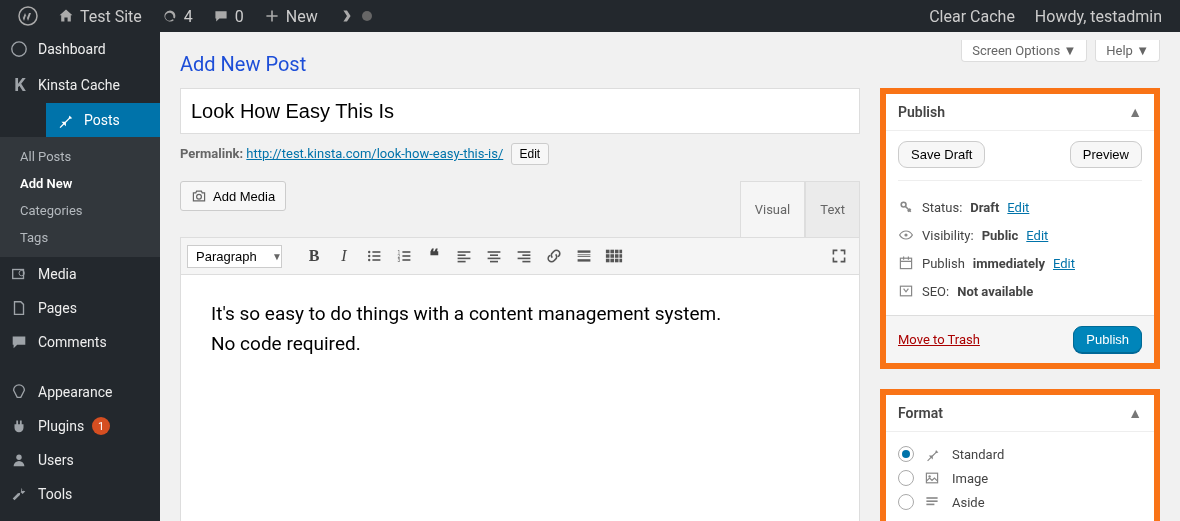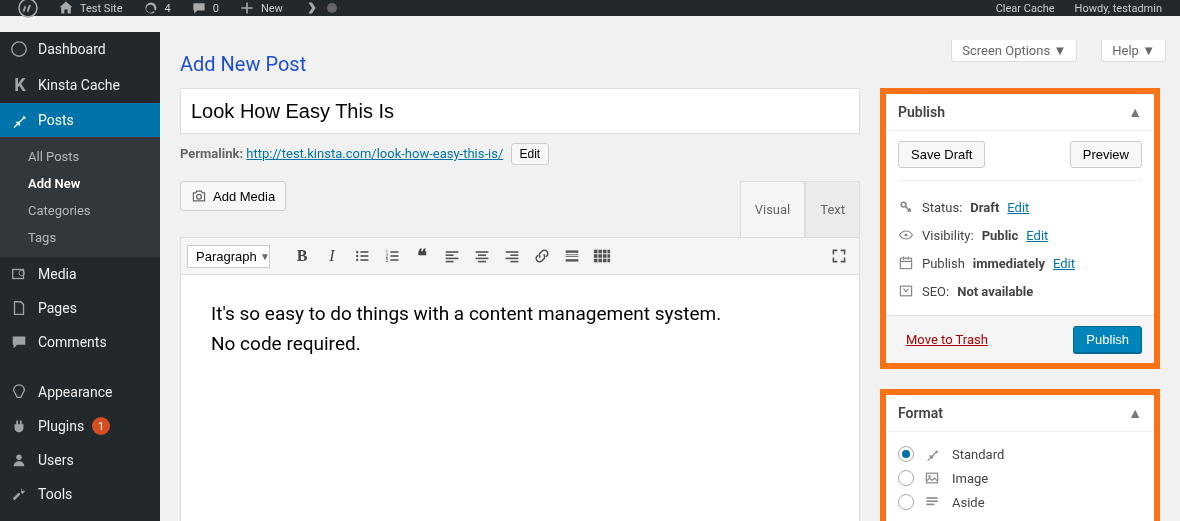--- a/index.html
+++ b/index.html
@@ -1,72 +1,72 @@
 <!DOCTYPE html>
 <html><head>
 <meta charset="utf-8">
 <style>
 * { box-sizing: border-box; margin: 0; padding: 0; }
 body { font-family: -apple-system, BlinkMacSystemFont, "Segoe UI", Roboto, sans-serif; font-size: 13px; color: #444; background: #f1f1f1; width: 1180px; height: 521px; overflow: hidden; }
 
 
-.admin-bar { background: #23282d; height: 16px; display: flex; align-items: center; justify-content: space-between; color: #eee; padding: 0 8px; font-size: 11px; }
+.admin-bar { background: #23282d; height: 32px; display: flex; align-items: center; justify-content: space-between; color: #eee; padding: 0 8px; font-size: 16px; }
 .admin-bar-left, .admin-bar-right { display: flex; align-items: center; gap: 0; }
 .ab-item { display: flex; align-items: center; gap: 6px; padding: 0 10px; height: 32px; cursor: pointer; color: #ccc; }
 
 
 .sidebar { position: absolute; left: 0; top: 32px; width: 160px; height: 489px; background: #23282d; color: #eee; font-size: 14px; }
 .sidebar-item { display: flex; align-items: center; gap: 8px; padding: 8px 10px; cursor: pointer; color: #eee; position: relative; }
-.sidebar-item.active { background: #0073aa; color: #fff; }
+.sidebar-item.active { background: #0073aa; color: #fff; margin-left: 46px; }
 .sidebar-item.active::after { content: ''; position: absolute; right: -8px; top: 50%; margin-top: -8px; border: 8px solid transparent; border-right-color: #f1f1f1; }
 .sidebar-icon { width: 20px; font-size: 18px; text-align: center; }
-.sub-menu { background: #32373c; padding: 6px 16px; }
+.sub-menu { background: #32373c; padding: 6px 8px; }
 .sub-item { padding: 6px 12px; cursor: pointer; color: #b4b9be; font-size: 13px; }
 .sub-item.current { color: #fff; font-weight: 600; }
 .count-badge { background: #d54e21; color: #fff; border-radius: 10px; min-width: 18px; height: 18px; display: inline-flex; align-items: center; justify-content: center; font-size: 11px; padding: 0 5px; }
 
 
 .main { position: absolute; left: 160px; top: 32px; right: 0; padding: 0 20px 20px 20px; }
-.top-buttons { position: absolute; right: 14px; top: 8px; display: flex; gap: 24px; padding-left: 6px; }
+.top-buttons { position: absolute; right: 20px; top: 8px; display: flex; gap: 8px; padding-left: 6px; }
 .screen-btn { background: #fff; border: 1px solid #ddd; padding: 3px 10px; border-radius: 0 0 4px 4px; cursor: pointer; font-size: 13px; color: #666; border-top: none; }
 .page-title { font-size: 20px; font-weight: 400; margin-top: 20px; margin-bottom: 12px; color: #1d4ed8; }
 .content-row { display: flex; gap: 20px; }
 .editor-col { flex: 1; }
 .meta-col { width: 280px; }
 
 
 .title-input { width: 100%; font-size: 20px; height: 46px; padding: 3px 10px; border: 1px solid #ddd; background: #fff; outline: none; }
 .permalink-row { margin: 9px 0 16px 0; font-size: 13px; color: #666; }
 .permalink-row a { color: #0073aa; text-decoration: underline; }
 .edit-btn { background: #f7f7f7; border: 1px solid #ccc; border-radius: 3px; padding: 0 8px; font-size: 12px; cursor: pointer; margin-left: 4px; height: 22px; }
 
 
 .media-btn { background: #f7f7f7; border: 1px solid #ccc; border-radius: 3px; padding: 6px 10px; cursor: pointer; display: inline-flex; align-items: center; gap: 6px; font-size: 13px; }
 .editor-tabs { float: right; display: flex; margin-top: 0; }
 .editor-tab { border: 1px solid #ddd; background: #ebebeb; padding: 20px 14px; border-bottom: none; cursor: pointer; font-size: 13px; color: #666; }
 .editor-tab.active { background: #f5f5f5; border-bottom-color: #f5f5f5; }
 .editor-wrap { clear: both; margin-top: 8px; border: 1px solid #ddd; }
 .toolbar { background: #f5f5f5; border-bottom: 1px solid #ddd; padding: 4px 6px; display: flex; align-items: center; gap: 2px; }
-.format-select { border: 1px solid #ccc; padding: 3px 12px 3px 8px; background: #fff; font-size: 13px; margin-right: 8px; appearance: none; position: relative; }
+.format-select { border: 1px solid #ccc; padding: 3px 24px 3px 8px; background: #fff; font-size: 13px; margin-right: 8px; appearance: none; position: relative; }
 .select-wrap { position: relative; display: inline-block; margin-right: 8px; }
 .select-wrap::after { content: '▼'; position: absolute; right: 8px; top: 50%; transform: translateY(-50%); font-size: 10px; color: #666; pointer-events: none; }
 .tb-btn { width: 28px; height: 28px; display: inline-flex; align-items: center; justify-content: center; cursor: pointer; border-radius: 2px; }
 .editor-content { background: #fff; min-height: 260px; padding: 24px 30px; font-size: 19px; line-height: 1.6; color: #000000; position: relative; }
 
 
 .meta-box { background: #fff; border: 6px solid #f97316; margin-bottom: 20px; }
 .meta-head { padding: 10px 12px; font-weight: 600; border-bottom: 1px solid #eee; display: flex; justify-content: space-between; align-items: center; cursor: pointer; font-size: 14px; }
 .meta-body { padding: 10px 12px; }
 .pub-actions { display: flex; justify-content: space-between; padding: 0 0 12px 0; border-bottom: 1px solid #eee; margin-bottom: 12px; }
-.btn { border: 1px solid #ccc; background: #f7f7f7; padding: 5px 12px; border-radius: 3px; cursor: pointer; font-size: 13px; }
+.btn { border: 1px solid #ccc; background: #f7f7f7; padding: 5px 12px; border-radius: 9px; cursor: pointer; font-size: 13px; }
 .btn-primary { background: #0085ba; border-color: #006a95; color: #fff; box-shadow: 0 1px 0 #006799; }
 .pub-row { display: flex; align-items: center; gap: 8px; padding: 6px 0; font-size: 13px; }
 .pub-row a { color: #0073aa; text-decoration: underline; cursor: pointer; }
 .pub-footer { display: flex; justify-content: space-between; align-items: center; border-top: 1px solid #ddd; padding: 10px 12px; background: #f5f5f5; }
-.trash-link { color: #a00; text-decoration: underline; cursor: pointer; margin-left: 8px; }
+.trash-link { color: #a00; text-decoration: underline; cursor: pointer; }
 
 
 .format-option { display: flex; align-items: center; gap: 10px; padding: 4px 0; cursor: pointer; }
 .radio-circle { width: 16px; height: 16px; border: 1px solid #aaa; border-radius: 50%; display: flex; align-items: center; justify-content: center; }
 .radio-circle.checked::after { content: ''; width: 8px; height: 8px; background: #0073aa; border-radius: 50%; }
 .format-icon { color: #888; font-size: 16px; width: 18px; }
 
 svg { display: block; }
 </style>
 </head>

